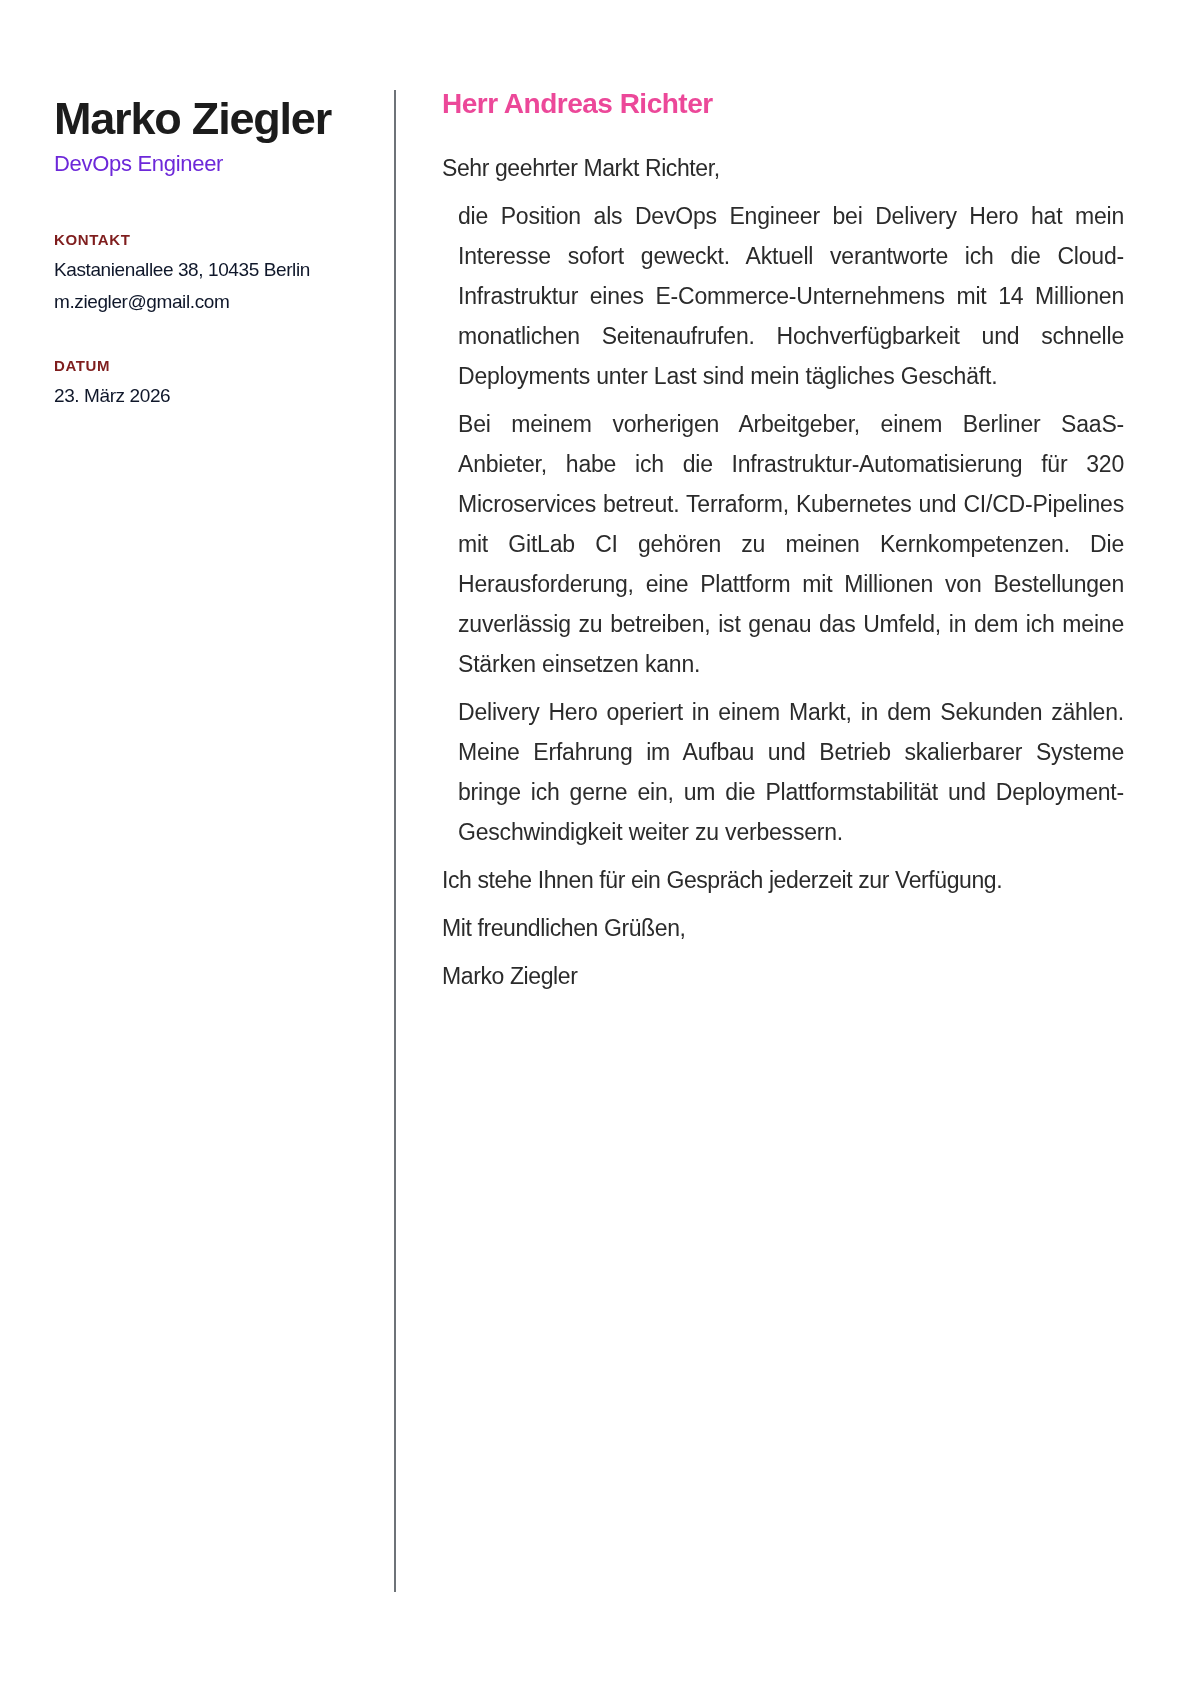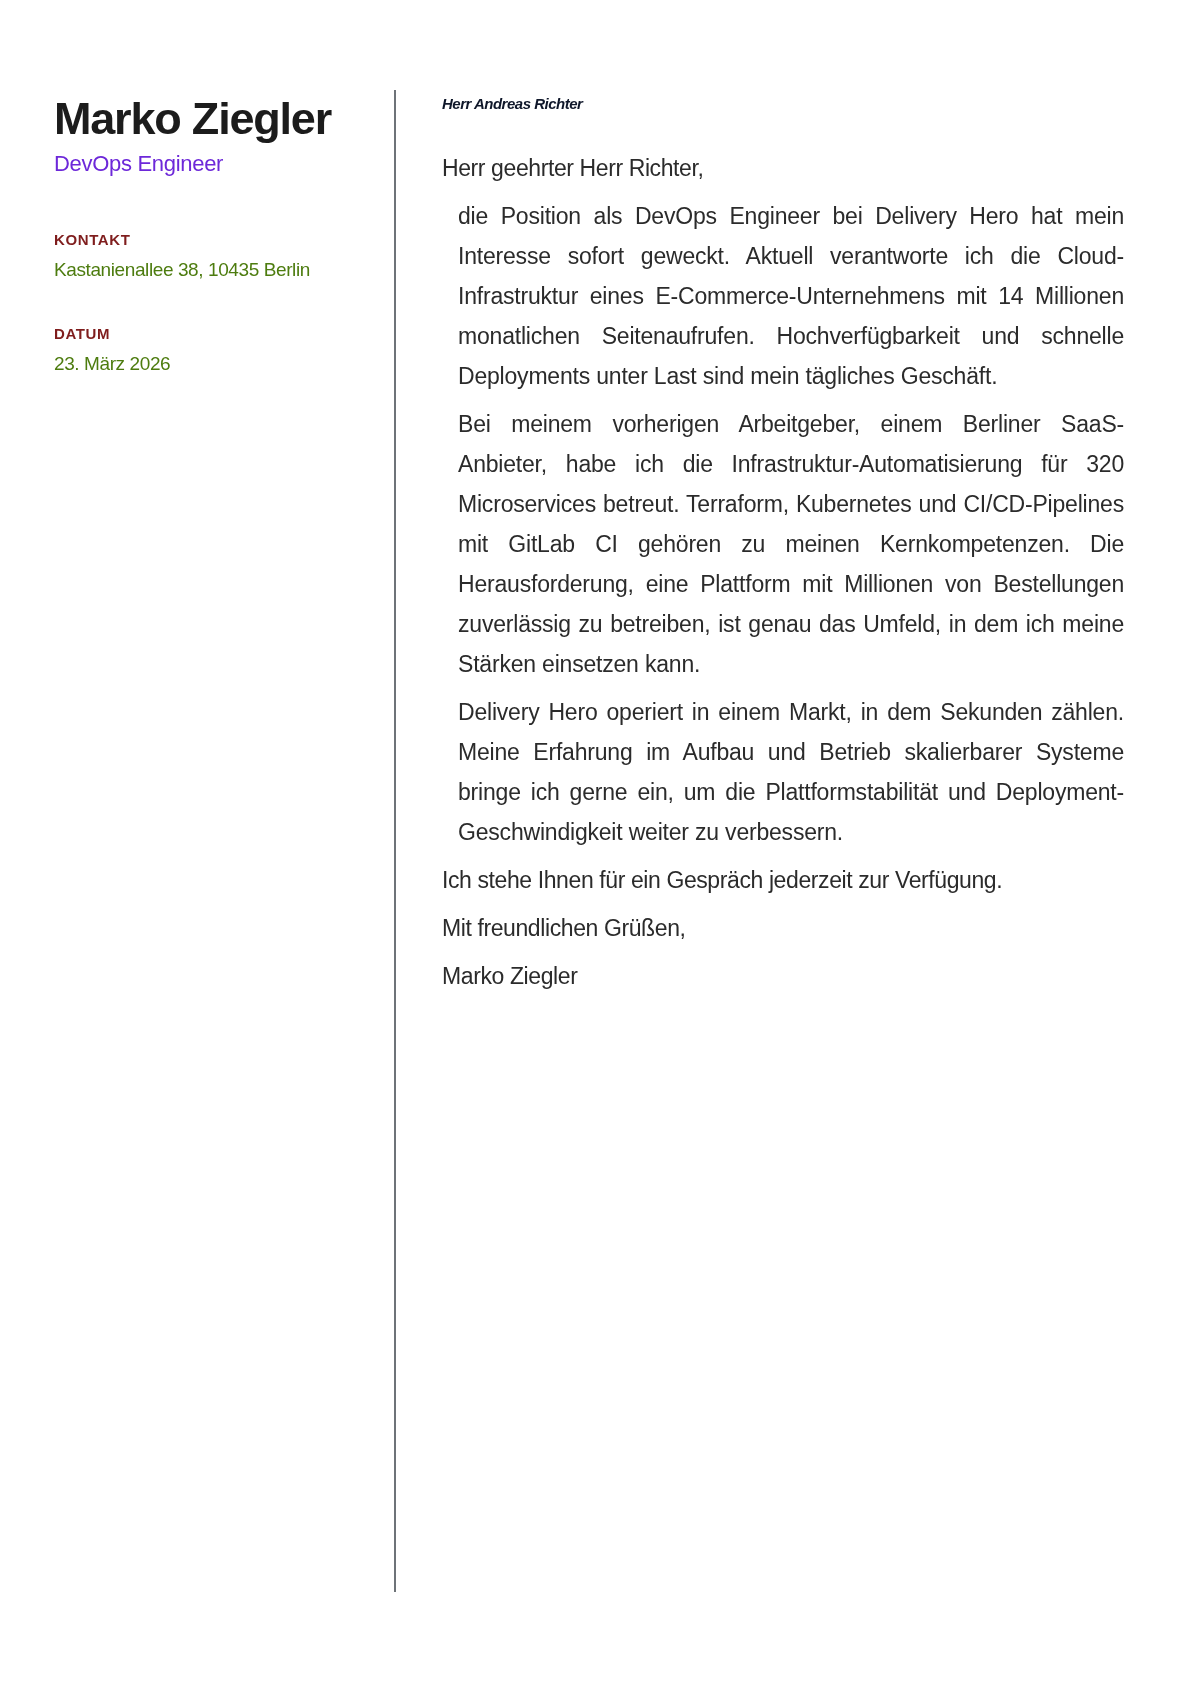--- a/index.html
+++ b/index.html
@@ -40,46 +40,45 @@
       font-size: 15px;
       font-weight: bold;
       color: #7f1d1d;
       letter-spacing: 0.6px;
       line-height: 20px;
     }
     .kontakt-label { margin-top: 52px; }
     .datum-label { margin-top: 38px; }
     .info-line {
       font-size: 19px;
-      color: #4d7c0f;
+      color: #0f172a;
       line-height: 32px;
       letter-spacing: -0.4px;
     }
     .info-block { margin-top: 4px; }
     .divider {
       position: absolute;
       left: 394px;
       top: 90px;
       width: 2px;
       height: 1502px;
       background: #6e7378;
     }
     .main {
       position: absolute;
       left: 442px;
       top: 90px;
       width: 682px;
     }
     .recipient-name {
-      font-size: 15px;
+      font-size: 28px;
       font-weight: bold;
-      color: #0f172a;
+      color: #ec4899;
       line-height: 28px;
       letter-spacing: -0.5px;
-      font-style: italic;
     }
     .recipient-company {
       font-size: 20px;
       color: #333333;
       line-height: 28px;
       letter-spacing: -0.4px;
     }
     .salutation {
       margin-top: 30px;
       font-size: 23px;
@@ -106,34 +105,35 @@
 </head>
 <body>
 
 <aside class="sidebar">
   <h1 class="name">Marko Ziegler</h1>
   <div class="job-title">DevOps Engineer</div>
 
   <div class="section-label kontakt-label">KONTAKT</div>
   <div class="info-block">
     <div class="info-line">Kastanienallee 38, 10435 Berlin</div>
+    <div class="info-line">m.ziegler@gmail.com</div>
   </div>
 
   <div class="section-label datum-label">DATUM</div>
   <div class="info-block">
     <div class="info-line">23. März 2026</div>
   </div>
 </aside>
 
 <div class="divider"></div>
 
 <main class="main">
   <div class="recipient-name">Herr Andreas Richter</div>
 
-  <div class="salutation">Herr geehrter Herr Richter,</div>
+  <div class="salutation">Sehr geehrter Markt Richter,</div>
 
   <p class="paragraph">die Position als DevOps Engineer bei Delivery Hero hat mein Interesse sofort geweckt. Aktuell verantworte ich die Cloud-Infrastruktur eines E-Commerce-Unternehmens mit 14 Millionen monatlichen Seitenaufrufen. Hochverfügbarkeit und schnelle Deployments unter Last sind mein tägliches Geschäft.</p>
   <p class="paragraph">Bei meinem vorherigen Arbeitgeber, einem Berliner SaaS-Anbieter, habe ich die Infrastruktur-Automatisierung für 320 Microservices betreut. Terraform, Kubernetes und CI/CD-Pipelines mit GitLab CI gehören zu meinen Kernkompetenzen. Die Herausforderung, eine Plattform mit Millionen von Bestellungen zuverlässig zu betreiben, ist genau das Umfeld, in dem ich meine Stärken einsetzen kann.</p>
   <p class="paragraph">Delivery Hero operiert in einem Markt, in dem Sekunden zählen. Meine Erfahrung im Aufbau und Betrieb skalierbarer Systeme bringe ich gerne ein, um die Plattformstabilität und Deployment-Geschwindigkeit weiter zu verbessern.</p>
 
   <div class="line">Ich stehe Ihnen für ein Gespräch jederzeit zur Verfügung.</div>
   <div class="line">Mit freundlichen Grüßen,</div>
   <div class="line">Marko Ziegler</div>
 </main>
 

